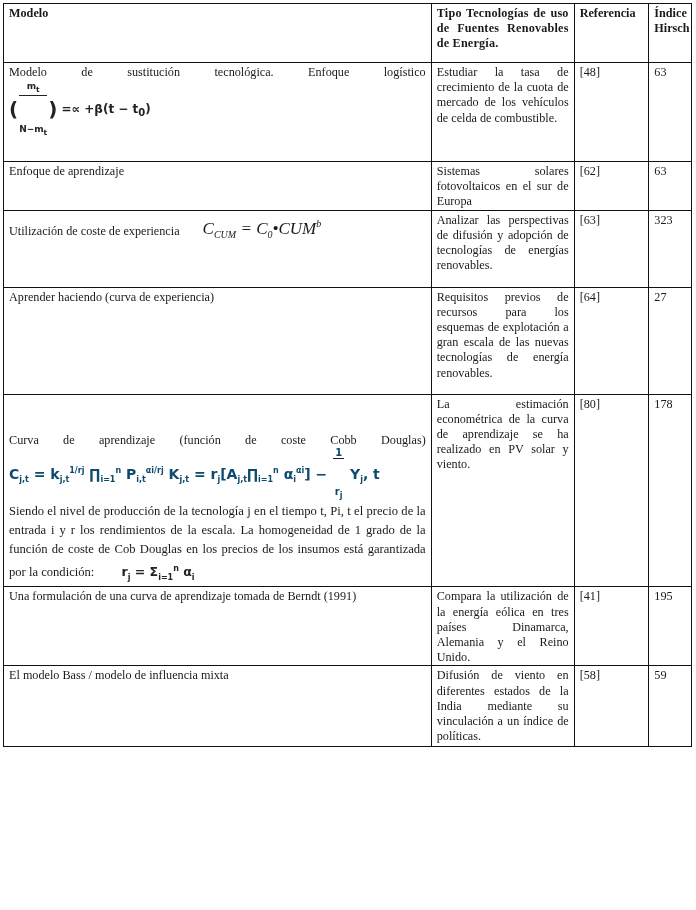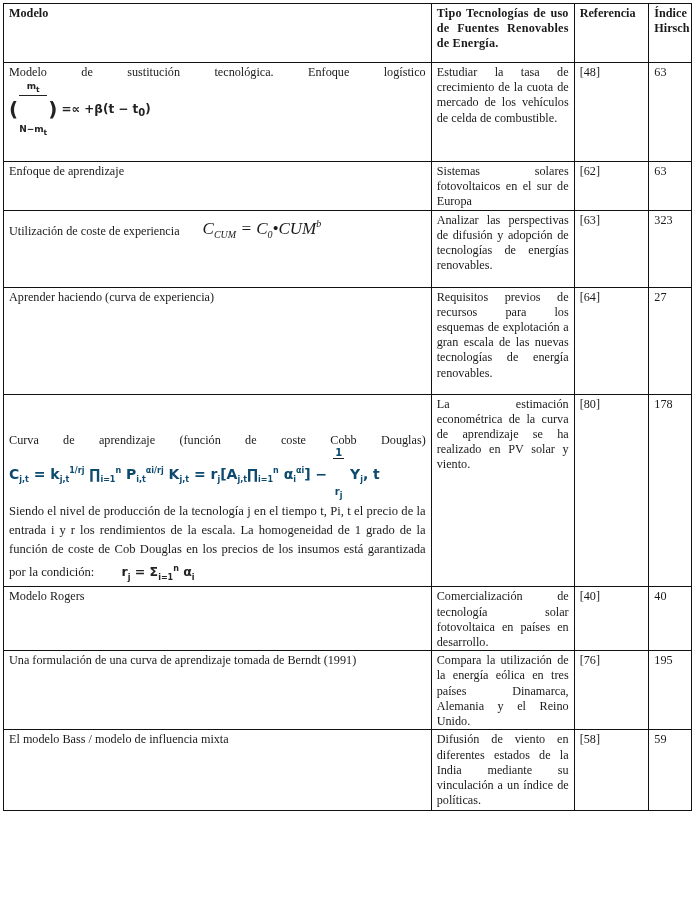--- a/index.html
+++ b/index.html
@@ -102,31 +102,25 @@
         <div class="justall desc" style="font-size:12.6px; line-height:19px;">
           <span>Siendo el nivel de producción de la tecnología j en el tiempo t, Pi, t el precio de la entrada i y r los rendimientos de la escala. La homogeneidad de 1 grado de la función de coste de Cob Douglas en los precios de los insumos está garantizada por la condición:</span>
           <span class="formula3">r<sub>j</sub> = Σ<sub>i=1</sub><sup>n</sup> α<sub>i</sub></span>
         </div>
       </td>
       <td class="justall">La estimación econométrica de la curva de aprendizaje se ha realizado en PV solar y viento.</td>
       <td>[80]</td>
       <td>178</td>
     </tr>
 
-    <tr style="height:63px;">
-      <td>Modelo Rogers</td>
-      <td class="justall">Comercialización de tecnología solar fotovoltaica en países en desarrollo.</td>
-      <td>[40]</td>
-      <td>40</td>
-    </tr>
 
     <tr style="height:76px;margin-top:45px;">
       <td>Una formulación de una curva de aprendizaje tomada de Berndt (1991)</td>
       <td class="justall">Compara la utilización de la energía eólica en tres países Dinamarca, Alemania y el Reino Unido.</td>
-      <td>[76]</td>
+      <td>[41]</td>
       <td>195</td>
     </tr>
 
 
     <tr style="height:81px;">
       <td>El modelo Bass / modelo de influencia mixta</td>
       <td class="justall">Difusión de viento en diferentes estados de la India mediante su vinculación a un índice de políticas.</td>
       <td>[58]</td>
       <td>59</td>
     </tr>

